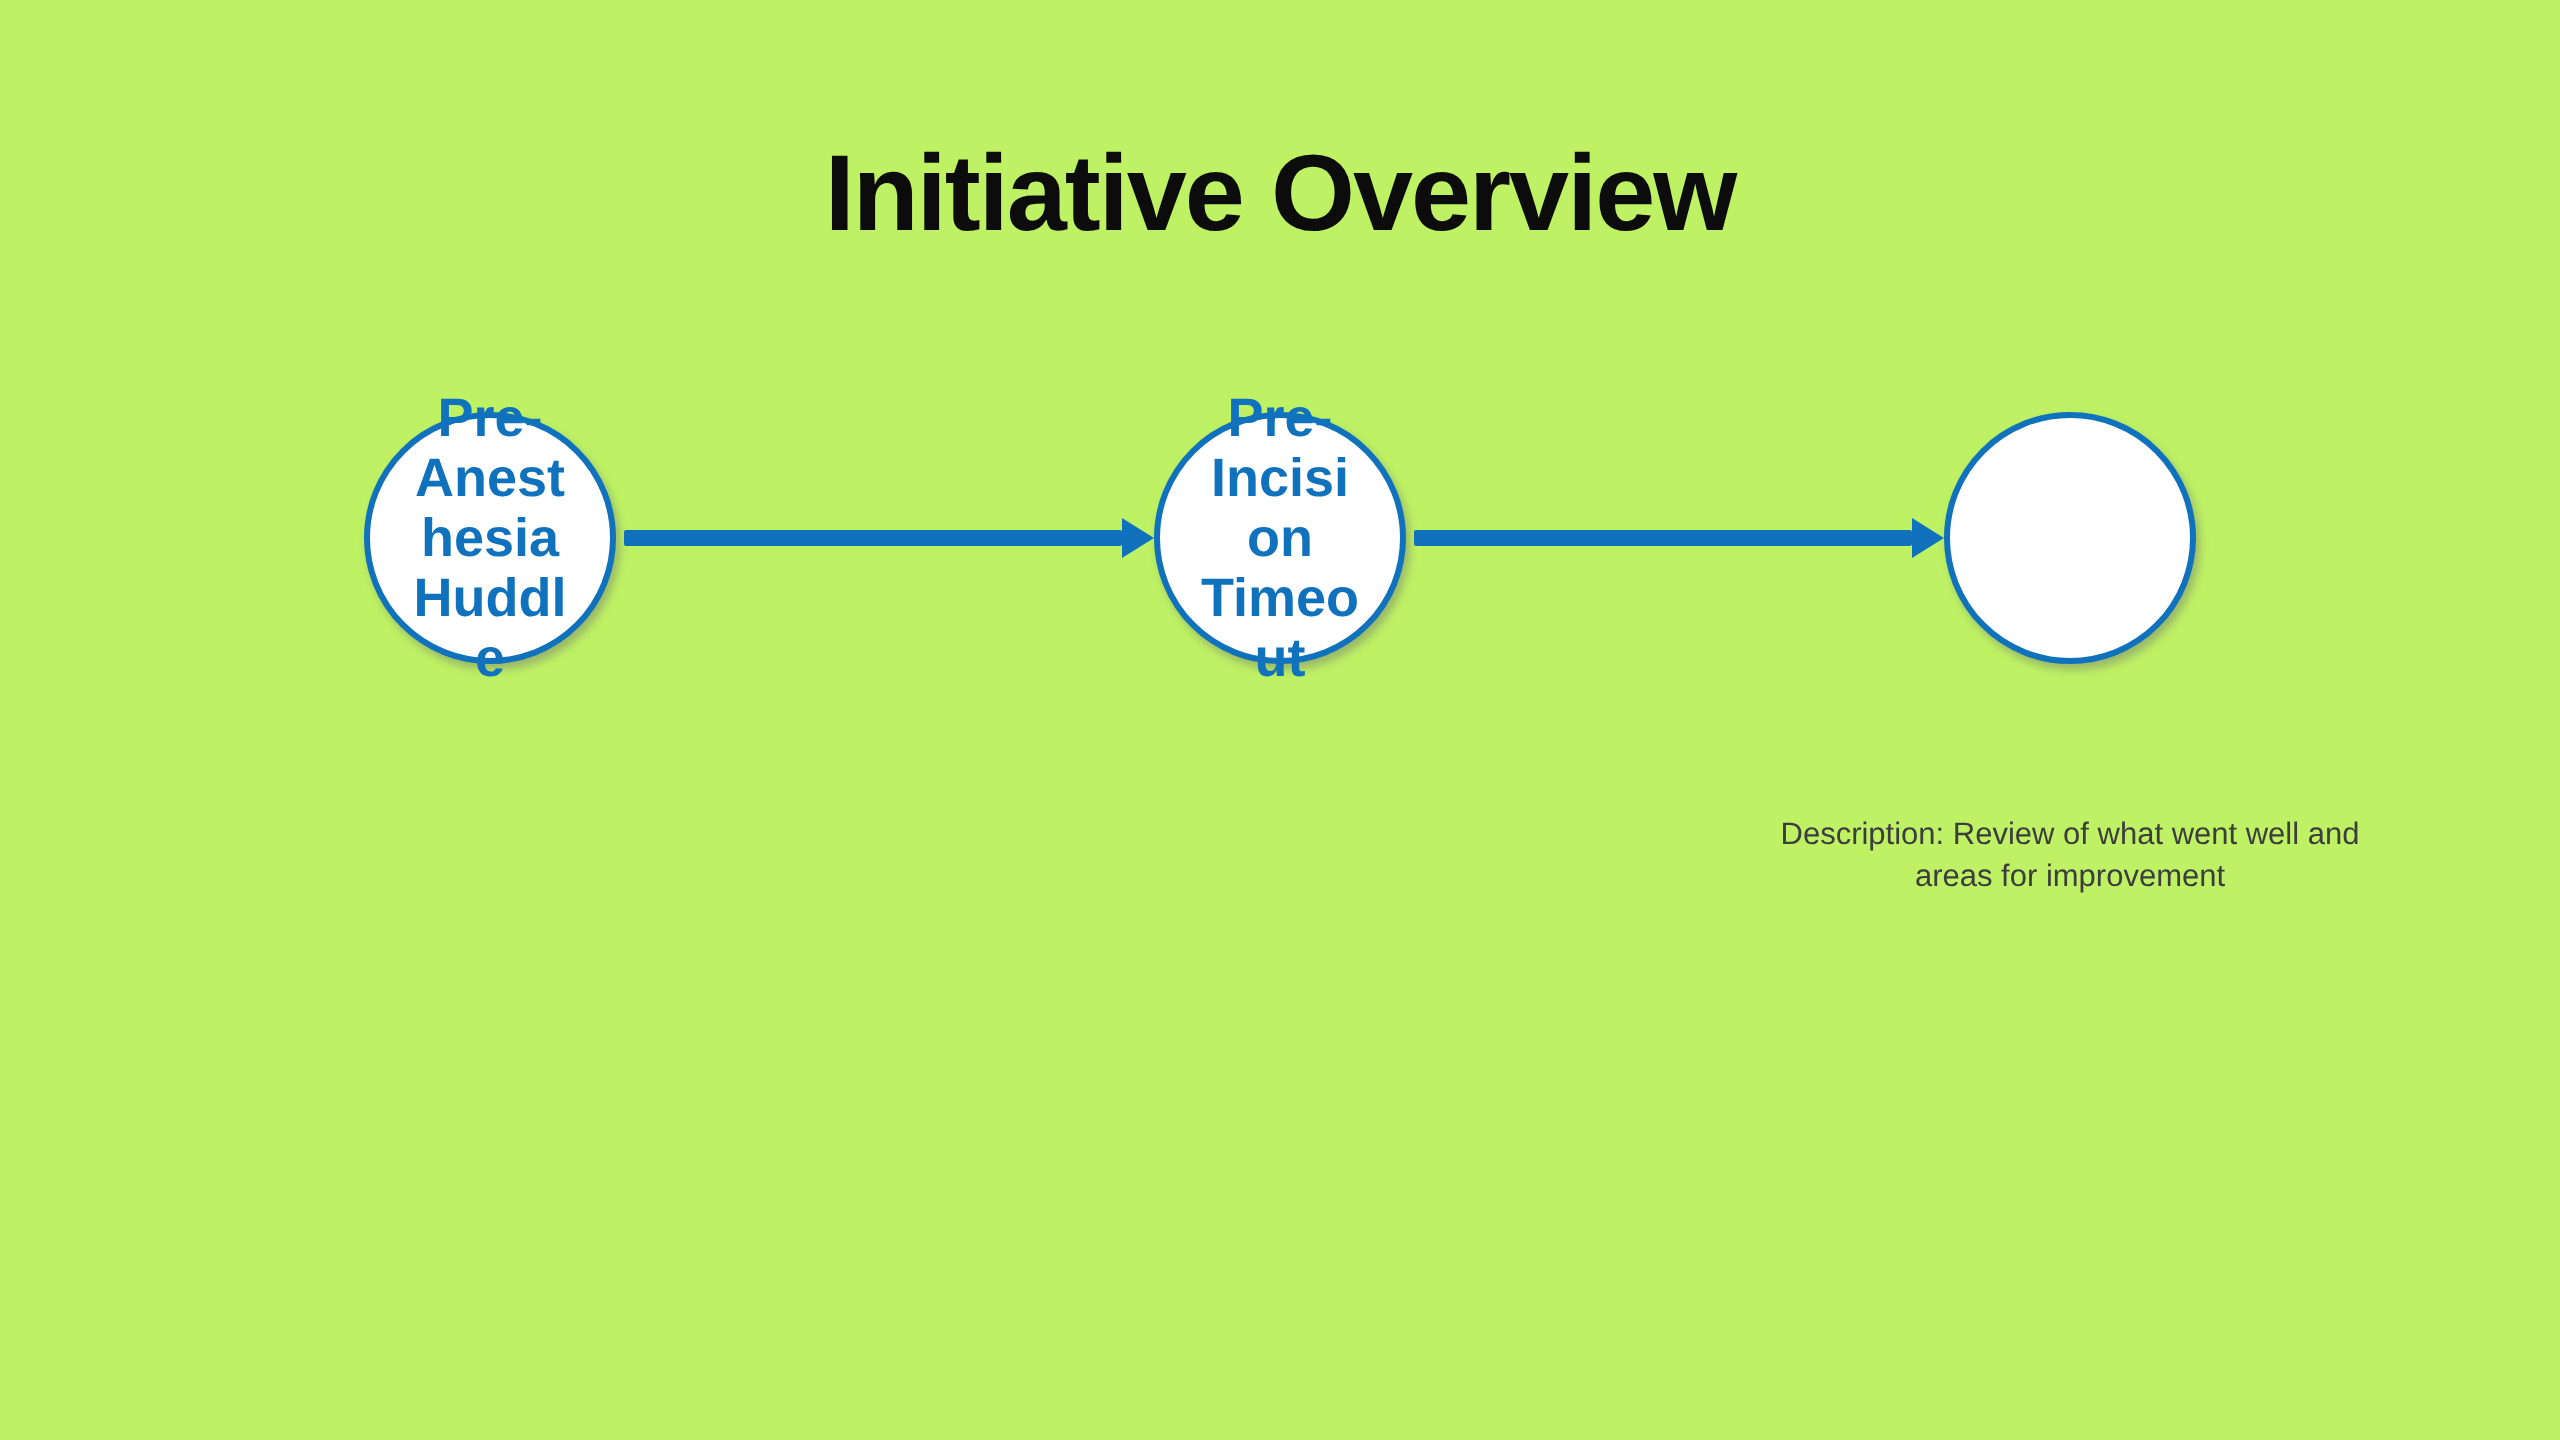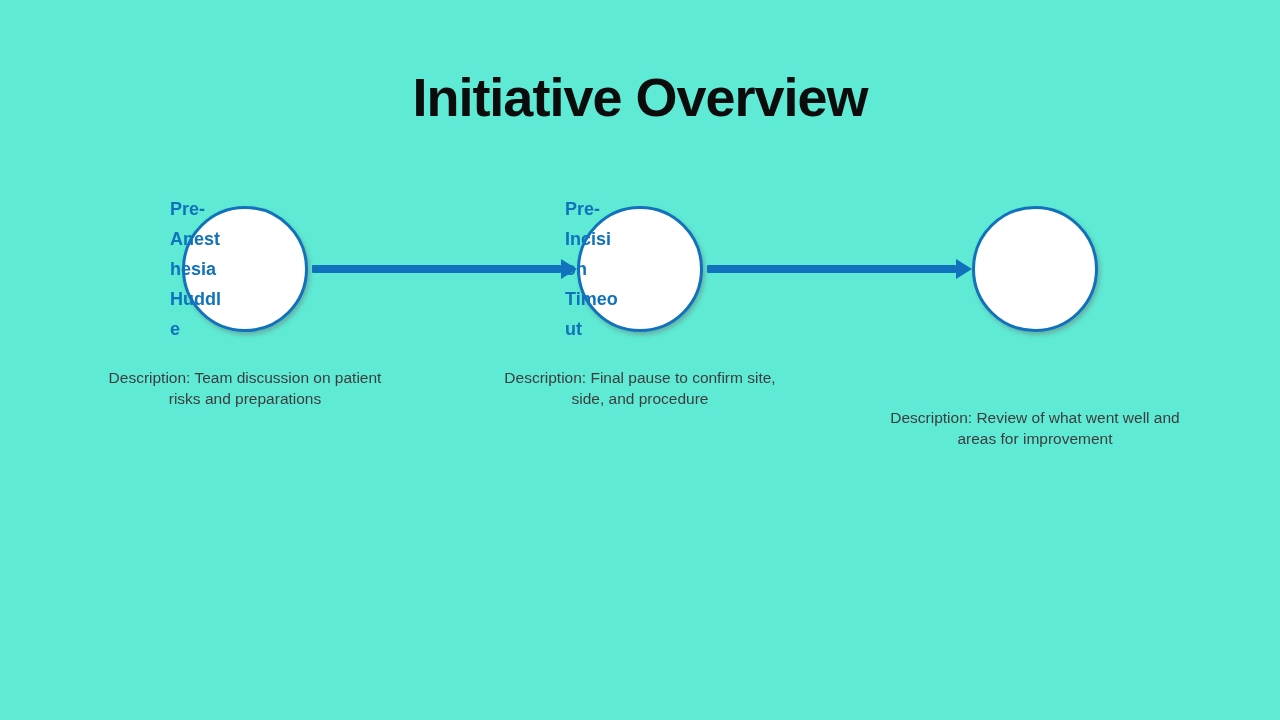--- a/index.html
+++ b/index.html
@@ -4,21 +4,21 @@
 <style>
   html, body {
     margin: 0;
     padding: 0;
     background: #ffffff;
   }
   .slide {
     position: relative;
     width: 1280px;
     height: 720px;
-    background: #5eead4;
+    background: #bef264;
     overflow: hidden;
     font-family: "Liberation Sans", sans-serif;
   }
   .slide-title {
     position: absolute;
     top: 66px;
     left: 0;
     width: 100%;
     text-align: center;
     font-size: 54px;
@@ -37,22 +37,22 @@
     box-sizing: border-box;
     box-shadow: 2px 3px 4px rgba(110,110,110,0.45);
   }
   .circle-1 { left: 182px; }
   .circle-2 { left: 577px; }
   .circle-3 { left: 972px; }
   .step-label {
     position: absolute;
     top: 194px;
     width: 150px;
-    text-align: left;
-    font-size: 18px;
+    text-align: center;
+    font-size: 27px;
     line-height: 30px;
     font-weight: 700;
     color: var(--accent);
     white-space: pre-line;
     z-index: 2;
   }
   .label-1 { left: 170px; }
   .label-2 { left: 565px; }
   .label-3 { left: 960px; }
   .step-desc {
@@ -97,34 +97,30 @@
 <div class="slide">
 
   <div class="slide-title">Initiative Overview</div>
 
   <div class="step-circle circle-1"></div>
   <div class="step-label label-1">Pre-
 Anest
 hesia
 Huddl
 e</div>
-  <div class="step-desc desc-1">Description: Team discussion on patient
-risks and preparations</div>
 
   <div class="arrow-shaft shaft-1"></div>
   <div class="arrow-head head-1"></div>
 
   <div class="step-circle circle-2"></div>
   <div class="step-label label-2">Pre-
 Incisi
 on
 Timeo
 ut</div>
-  <div class="step-desc desc-2">Description: Final pause to confirm site,
-side, and procedure</div>
 
   <div class="arrow-shaft shaft-2"></div>
   <div class="arrow-head head-2"></div>
 
   <div class="step-circle circle-3"></div>
   <div class="step-desc desc-3">Description: Review of what went well and
 areas for improvement</div>
 
 </div>
 

